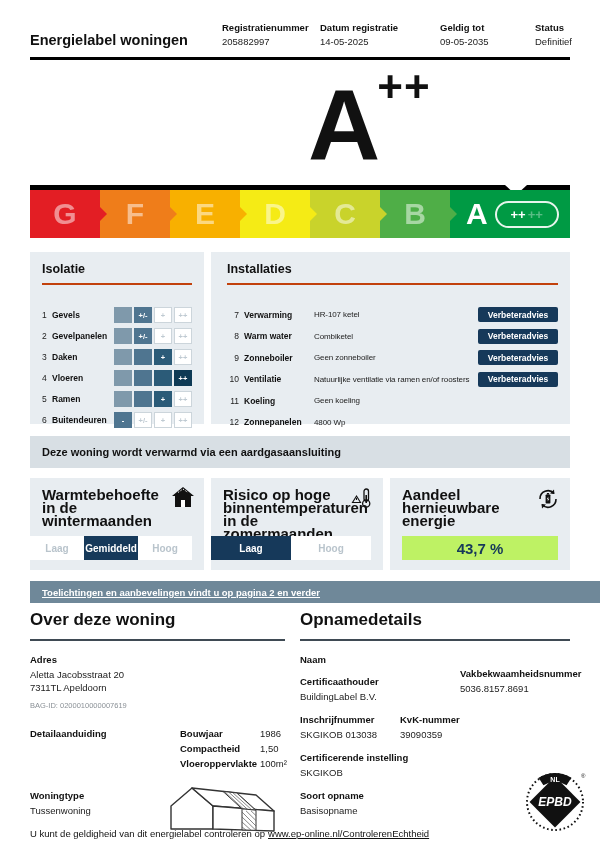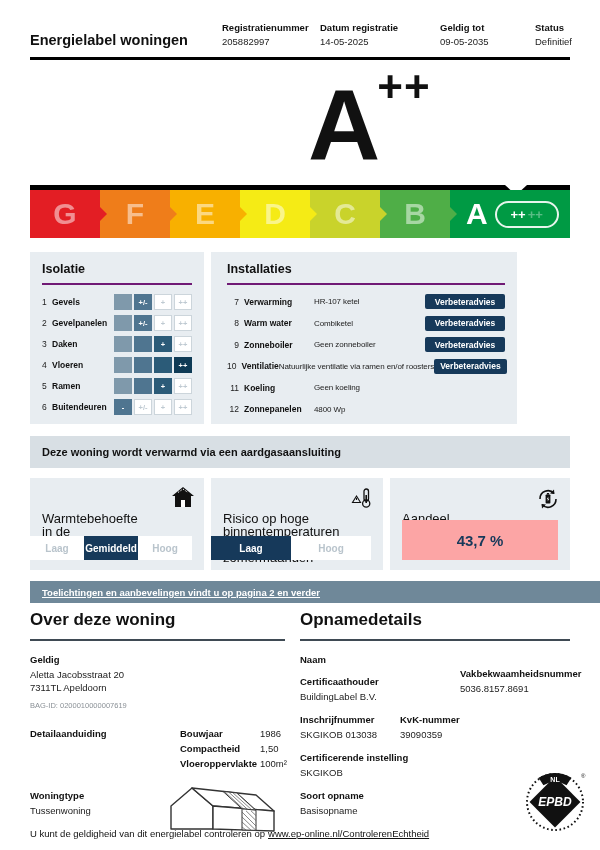--- a/index.html
+++ b/index.html
@@ -40,22 +40,22 @@
   .seg-a{background:#009a44;width:120px;flex:1;color:#fff;justify-content:flex-start;padding-left:16px;}
   .seg-a::after{display:none;}
   .pill{margin-left:7px;width:60px;height:23px;border:2px solid rgba(255,255,255,0.9);border-radius:14px;
         display:flex;align-items:center;justify-content:center;font-size:13px;font-weight:bold;}
   .pill .on{color:#fff;}
   .pill .off{color:rgba(255,255,255,0.35);margin-left:2px;}
 
   
   .panel{position:absolute;top:252px;height:172px;background:#e8edf1;box-sizing:border-box;padding:10px 12px;}
   .panel-iso{left:30px;width:174px;}
-  .panel-ins{left:211px;width:306px;padding-left:16px;}
-  .panel-title{font-size:12.5px;font-weight:bold;border-bottom:2px solid #701a75;padding-bottom:7px;margin-bottom:9px;}
+  .panel-ins{left:211px;width:359px;padding-left:16px;}
+  .panel-title{font-size:12.5px;font-weight:bold;border-bottom:2px solid #c2410c;padding-bottom:7px;margin-bottom:22px;}
 
   .iso-row{display:flex;align-items:center;height:16px;margin-bottom:5px;font-size:8.5px;}
   .iso-num{width:10px;color:#222;}
   .iso-label{font-weight:bold;flex:1;}
   .sq{width:18px;height:16px;margin-left:2px;display:flex;align-items:center;justify-content:center;
       font-size:7.5px;font-weight:bold;color:#fff;box-sizing:border-box;}
   .sq.e{background:#fff;border:1px solid #ccd5db;color:#bfcad2;}
   .f1{background:#7f99ab}.f2{background:#4f7590}.f3{background:#2b5b78}.f4{background:#0e3a55}
 
   .ins-row{display:flex;align-items:center;height:15px;margin-bottom:6.5px;font-size:8.5px;}
@@ -68,27 +68,27 @@
   
   .heatbar{position:absolute;left:30px;top:436px;width:540px;height:32px;background:#d8dfe4;
            box-sizing:border-box;display:flex;align-items:center;padding-left:12px;
            font-size:11px;font-weight:bold;}
 
   
   .ibox{position:absolute;top:478px;height:92px;background:#e8edf1;box-sizing:border-box;padding:10px 12px;}
   .ibox.b1{left:30px;width:174px;}
   .ibox.b2{left:211px;width:172px;}
   .ibox.b3{left:390px;width:180px;}
-  .ibox-title{font-size:13px;font-weight:normal;line-height:13px;width:120px;margin-top:24px;}
+  .ibox-title{font-size:15px;font-weight:bold;line-height:13px;width:120px;}
   .ibox-icon{position:absolute;top:9px;right:10px;}
   .chips{position:absolute;left:0;right:12px;bottom:10px;display:flex;}
   .chip{flex:1;height:24px;display:flex;align-items:center;justify-content:center;font-size:10px;font-weight:bold;}
   .chip.on{background:#16395a;color:#fff;}
   .chip.off{background:#fff;color:#b9c4cc;}
-  .valbar{position:absolute;left:12px;right:12px;bottom:10px;height:40px;background:#fca5a5;
+  .valbar{position:absolute;left:12px;right:12px;bottom:10px;height:24px;background:#bef264;
           display:flex;align-items:center;justify-content:center;
           font-size:15px;font-weight:bold;color:#16395a;}
 
   
   .banner{position:absolute;left:30px;top:581px;width:600px;height:22px;background:#6f8899;color:#fff;
           box-sizing:border-box;display:flex;align-items:center;padding-left:12px;
           font-size:9.5px;font-weight:bold;text-decoration:underline;}
 
   
   .bcol{position:absolute;top:610px;}
@@ -316,21 +316,21 @@
     </span>
     <div class="valbar">43,7 %</div>
   </div>
 
   <div class="banner">Toelichtingen en aanbevelingen vindt u op pagina 2 en verder</div>
 
   <div class="bcol left">
     <div class="bcol-title">Over deze woning</div>
 
     <div class="pair">
-      <div class="lbl">Geldig</div>
+      <div class="lbl">Adres</div>
       <div class="val">Aletta Jacobsstraat 20</div>
       <div class="val">7311TL Apeldoorn</div>
       <div class="tiny">BAG-ID: 0200010000007619</div>
     </div>
 
     <div class="detailblock">
       <div class="lbl">Detailaanduiding</div>
       <div class="facts">
         <div class="fact">
           <span class="fl">Bouwjaar</span>

